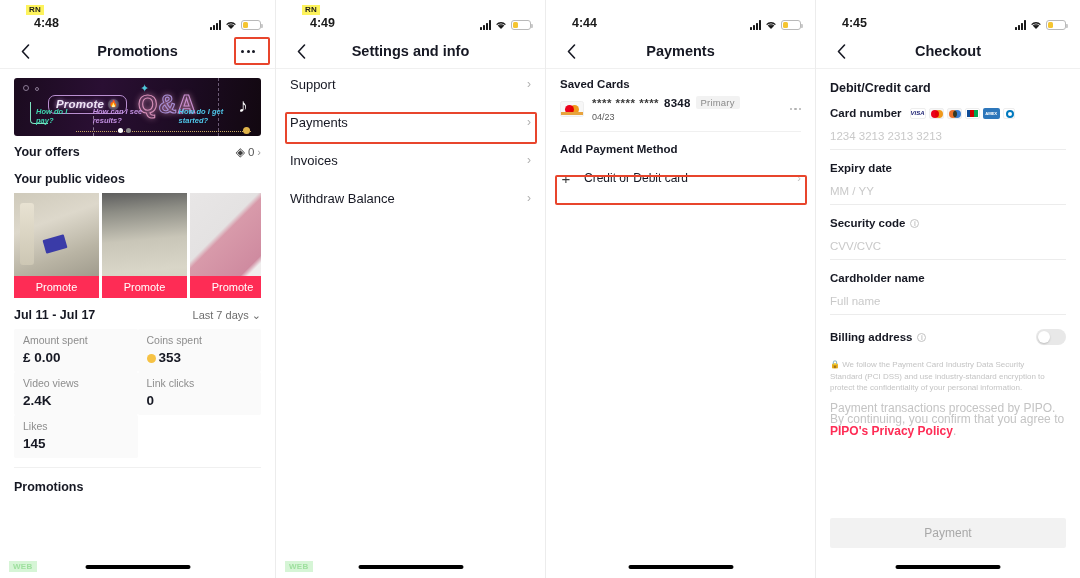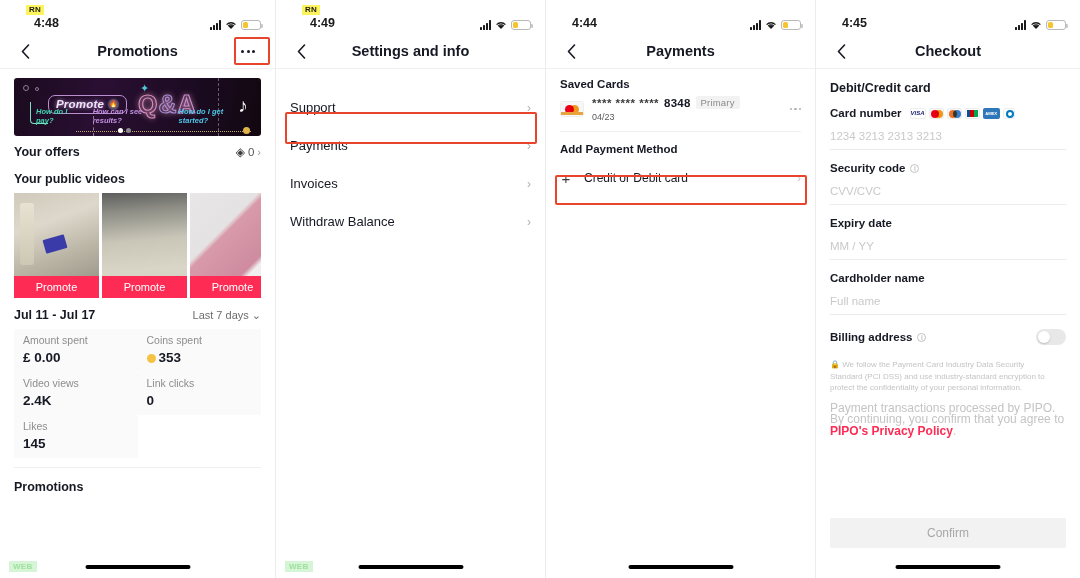--- a/index.html
+++ b/index.html
@@ -157,21 +157,21 @@
     width: 105px; height: 4px; background:#000; border-radius:3px;
   }
   .web-badge {
     position: absolute; left: 9px; bottom: 6px;
     background: #d6f5d6; color: #9ee09e;
     font-size: 8px; font-weight: bold; padding: 1px 4px; letter-spacing:.3px;
   }
 
   
   .list-item {
-    margin: 0 14px; height: 38px; display:flex; align-items:flex-end;
+    margin: 0 14px; height: 38px; display:flex; align-items:flex-start;
     justify-content: space-between; font-size: 13px; color:#161823; cursor:pointer;
   }
   .list-item .chev { color:#b0b0b0; font-size: 12px; }
 
   
   .sec-lbl { margin: 9px 14px 0 14px; font-size: 11.5px; font-weight: bold; color:#161823; }
   .card-row { margin: 6px 14px 0 14px; display:flex; align-items:center; gap:8px; padding-bottom: 9px; border-bottom:1px solid #f0f0f0;}
   .mc-logo { width:24px;height:16px;border-radius:2.5px;background:#f7f7f7;position:relative;overflow:hidden;flex:0 0 auto;border:1px solid #eee;}
   .mc-logo i { position:absolute; top:3px; width:9px;height:9px;border-radius:50%; display:block;}
   .mc-logo i.r { left:4px; background:#eb001b; }
@@ -554,30 +554,30 @@
           <span class="brand b-amex">AMEX</span>
           <span class="brand b-dc">
               <i></i>
             </span>
         </span>
       </div>
       <div class="fld-in">1234 3213 2313 3213</div>
     </div>
 
     <div class="fld">
+      <div class="fld-lbl">Expiry date</div>
+      <div class="fld-in">MM / YY</div>
+    </div>
+
+    <div class="fld">
       <div class="fld-lbl">
         <span>Security code</span>
         <span class="info-ic">i</span>
       </div>
       <div class="fld-in">CVV/CVC</div>
-    </div>
-
-    <div class="fld">
-      <div class="fld-lbl">Expiry date</div>
-      <div class="fld-in">MM / YY</div>
     </div>
 
     <div class="fld">
       <div class="fld-lbl">Cardholder name</div>
       <div class="fld-in">Full name</div>
     </div>
 
     <div class="toggle-row">
       <div class="fld-lbl">
         <span>Billing address</span>
@@ -589,17 +589,17 @@
     </div>
 
     <div class="legal">
       <span class="lock">🔒</span>
       <span>We follow the Payment Card Industry Data Security Standard (PCI DSS) and use industry-standard encryption to protect the confidentiality of your personal information.</span>
     </div>
     <div class="legal2">
       <span>Payment transactions processed by PIPO. By continuing, you confirm that you agree to </span><a>PIPO's Privacy Policy</a><span>.</span>
     </div>
 
-    <div class="confirm-btn">Confirm</div>
+    <div class="confirm-btn">Payment</div>
     <div class="home-ind"></div>
   </div>
 
 </div>
 
 </body></html>

